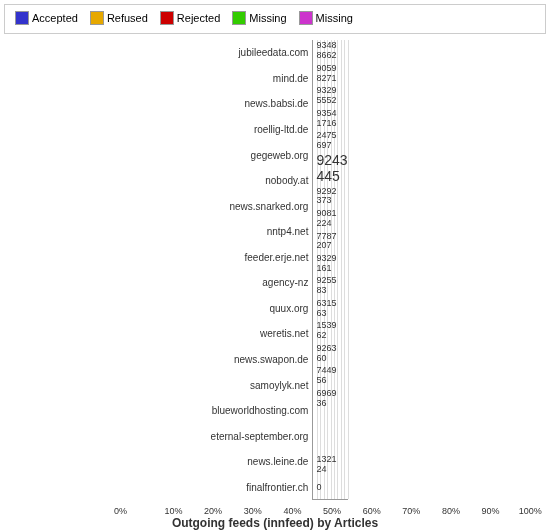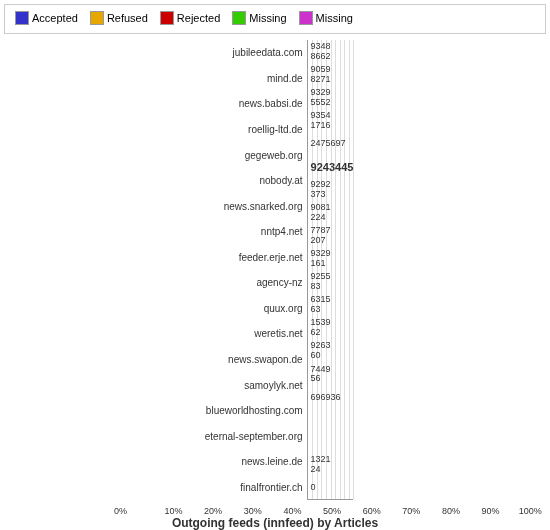--- a/index.html
+++ b/index.html
@@ -207,31 +207,31 @@
               <div style="font-size: 9px; color: rgb(51, 51, 51); margin-left: 3px; display: flex; flex-direction: column; line-height: 1.1;">
                 <span>9354</span>
                 <span>1716</span>
               </div>
             </div>
             <div class="bar-row" style="flex: 1 1 0%; display: flex; align-items: center; padding: 1px 0px;">
               <div class="bar-stack" style="display: flex; flex-direction: row; height: 13px; position: relative;">
                 <div class="bar-segment" style="width: 2%; background: rgb(51, 51, 204); height: 100%; display: inline-block;"></div>
                 <div class="bar-segment" style="width: 20%; background: rgb(230, 168, 0); height: 100%; display: inline-block;"></div>
               </div>
-              <div style="font-size: 9px; color: rgb(51, 51, 51); margin-left: 3px; display: flex; line-height: 1.1;">
+              <div style="font-size: 9px; color: rgb(51, 51, 51); margin-left: 3px; display: flex; flex-direction: column; line-height: 1.1;">
                 <span>2475</span>
                 <span>697</span>
               </div>
             </div>
             <div class="bar-row" style="flex: 1 1 0%; display: flex; align-items: center; padding: 1px 0px;">
               <div class="bar-stack" style="display: flex; flex-direction: row; height: 13px; position: relative;">
                 <div class="bar-segment" style="width: 96%; background: rgb(51, 51, 204); height: 100%; display: inline-block;"></div>
                 <div class="bar-segment" style="width: 4%; background: rgb(230, 168, 0); height: 100%; display: inline-block;"></div>
               </div>
-              <div style="font-size: 11px; color: rgb(51, 51, 51); margin-left: 3px; display: flex; flex-direction: row; line-height: 1.1; font-weight: bold;">
+              <div style="font-size: 14px; color: rgb(51, 51, 51); margin-left: 3px; display: flex; flex-direction: column; line-height: 1.1;">
                 <span>9243</span>
                 <span>445</span>
               </div>
             </div>
             <div class="bar-row" style="flex: 1 1 0%; display: flex; align-items: center; padding: 1px 0px;">
               <div class="bar-stack" style="display: flex; flex-direction: row; height: 13px; position: relative;">
                 <div class="bar-segment" style="width: 96%; background: rgb(51, 51, 204); height: 100%; display: inline-block;"></div>
                 <div class="bar-segment" style="width: 4%; background: rgb(230, 168, 0); height: 100%; display: inline-block;"></div>
               </div>
               <div style="font-size: 9px; color: rgb(51, 51, 51); margin-left: 3px; display: flex; flex-direction: column; line-height: 1.1;">
@@ -317,21 +317,21 @@
               <div style="font-size: 9px; color: rgb(51, 51, 51); margin-left: 3px; display: flex; flex-direction: column; line-height: 1.1;">
                 <span>7449</span>
                 <span>56</span>
               </div>
             </div>
             <div class="bar-row" style="flex: 1 1 0%; display: flex; align-items: center; padding: 1px 0px;">
               <div class="bar-stack" style="display: flex; flex-direction: row; height: 13px; position: relative;">
                 <div class="bar-segment" style="width: 99.4%; background: rgb(51, 51, 204); height: 100%; display: inline-block;"></div>
                 <div class="bar-segment" style="width: 0.6%; background: rgb(230, 168, 0); height: 100%; display: inline-block;"></div>
               </div>
-              <div style="font-size: 9px; color: rgb(51, 51, 51); margin-left: 3px; display: flex; flex-direction: row; line-height: 1.1;">
+              <div style="font-size: 9px; color: rgb(51, 51, 51); margin-left: 3px; display: flex; flex-direction: column; line-height: 1.1;">
                 <span>6969</span>
                 <span>36</span>
               </div>
             </div>
             <div class="bar-row" style="flex: 1 1 0%; display: flex; align-items: center; padding: 1px 0px; margin-top: 44px;">
               <div class="bar-stack" style="display: flex; flex-direction: row; height: 13px; position: relative;">
                 <div class="bar-segment" style="width: 14%; background: rgb(51, 51, 204); height: 100%; display: inline-block;"></div>
                 <div class="bar-segment" style="width: 0.3%; background: rgb(230, 168, 0); height: 100%; display: inline-block;"></div>
               </div>
               <div style="font-size: 9px; color: rgb(51, 51, 51); margin-left: 3px; display: flex; flex-direction: column; line-height: 1.1;">

